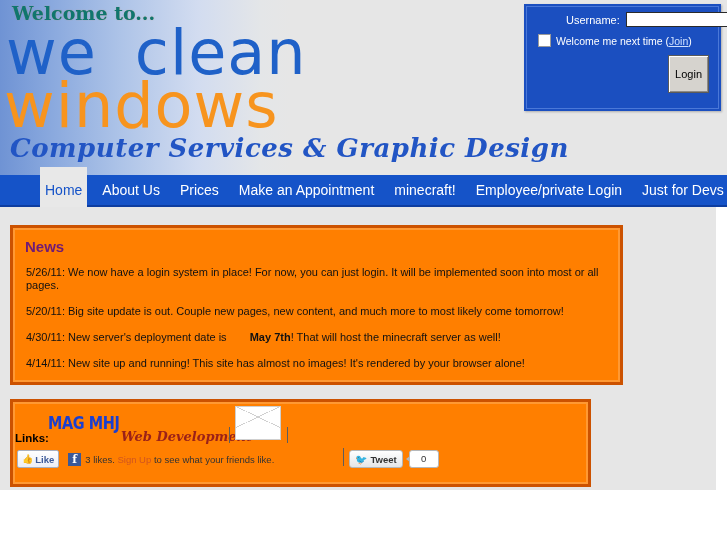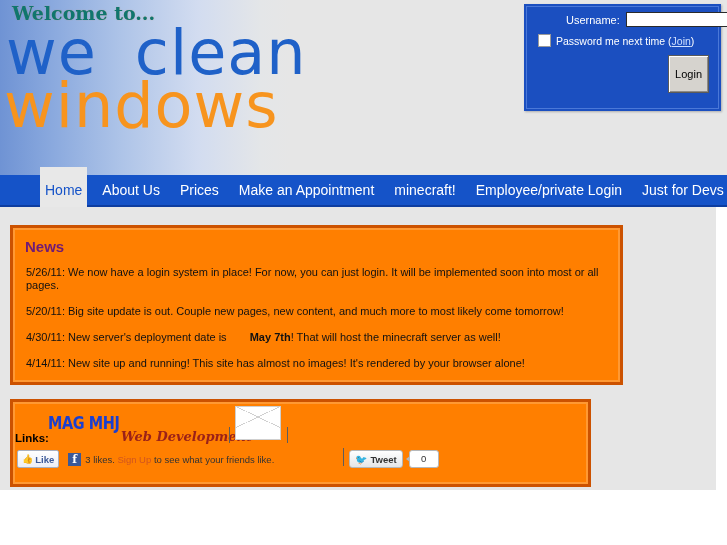--- a/index.html
+++ b/index.html
@@ -239,29 +239,30 @@
     <div class="header-grad"></div>
 
     <div class="welcome">Welcome to...</div>
 
     <div class="logo-line1">
       <span>we</span><span class="gap"></span><span>clean</span>
     </div>
 
     <div class="logo-line2">windows</div>
 
+    <div class="tagline">Computer Services &amp; Graphic Design</div>
 
     <div class="loginbox">
       <div class="lrow">
         <span class="llabel">Username:</span>
         <input class="linput" type="text" value="" style="">
       </div>
       <div class="lcheckrow">
         <span class="lcheck"></span>
-        <span class="lchecktext"><span>Password me next time (</span><a class="joinlink" href="#">Join</a><span>)</span></span>
+        <span class="lchecktext"><span>Welcome me next time (</span><a class="joinlink" href="#">Join</a><span>)</span></span>
       </div>
       <div class="loginbtnrow">
         <button class="loginbtn">Login</button>
       </div>
     </div>
   </div>
 
   <div class="navbar">
     <div class="navinner" id="nav-items">
         <div class="navitem active">Home</div>

